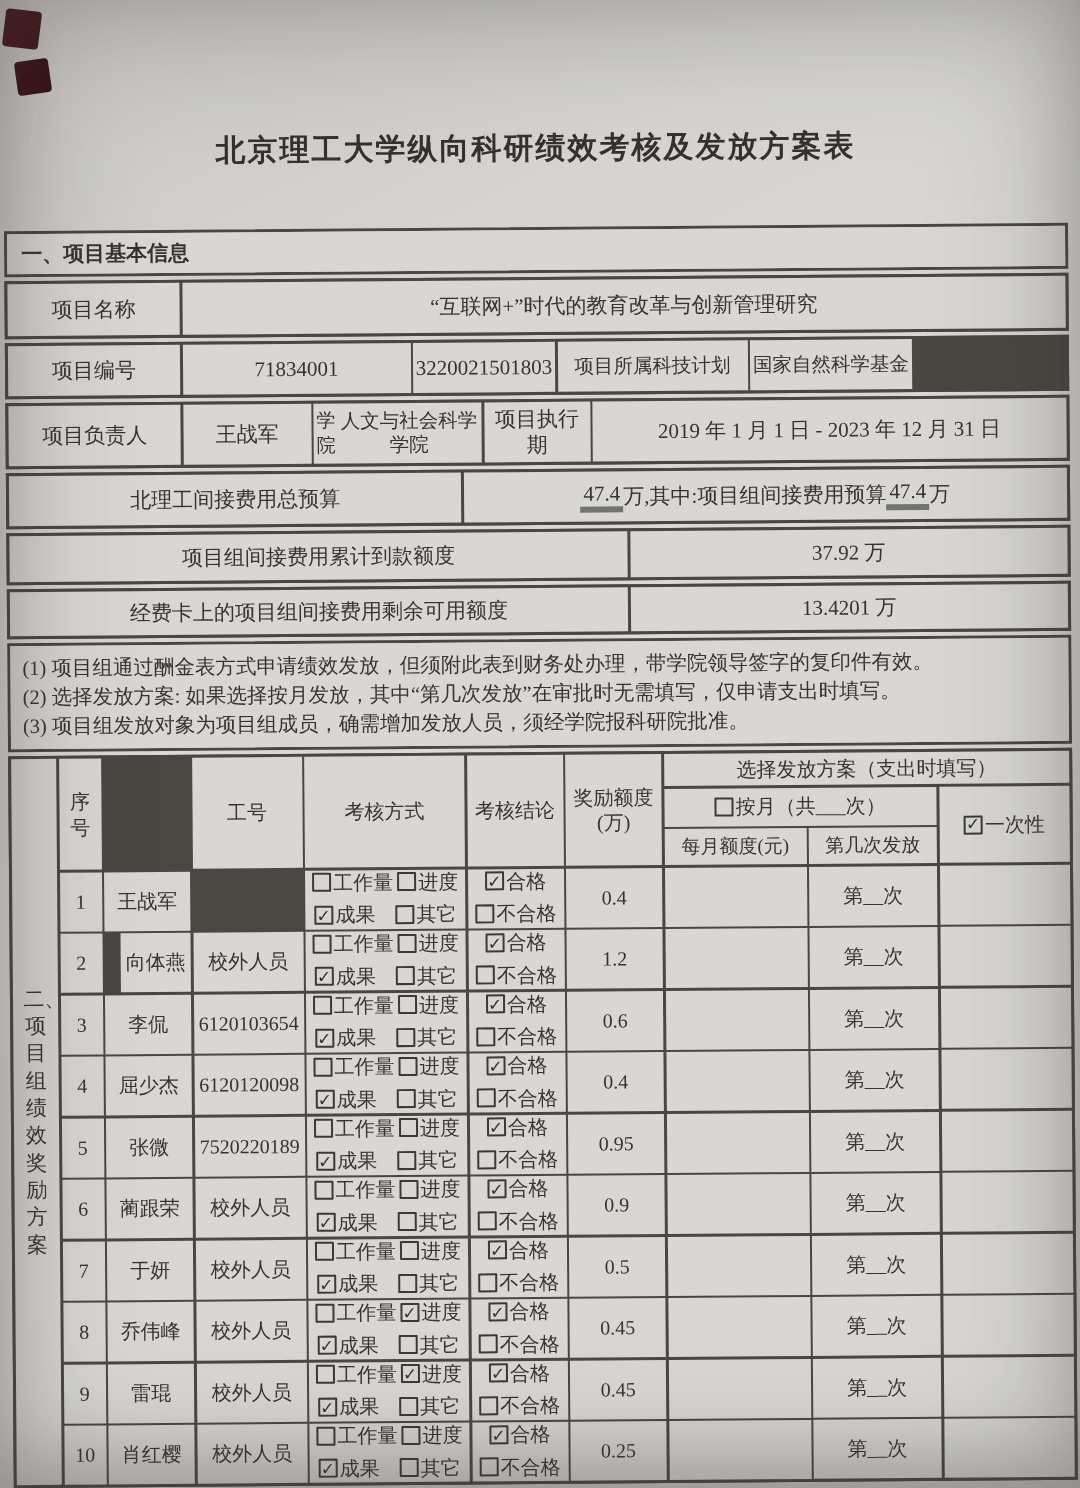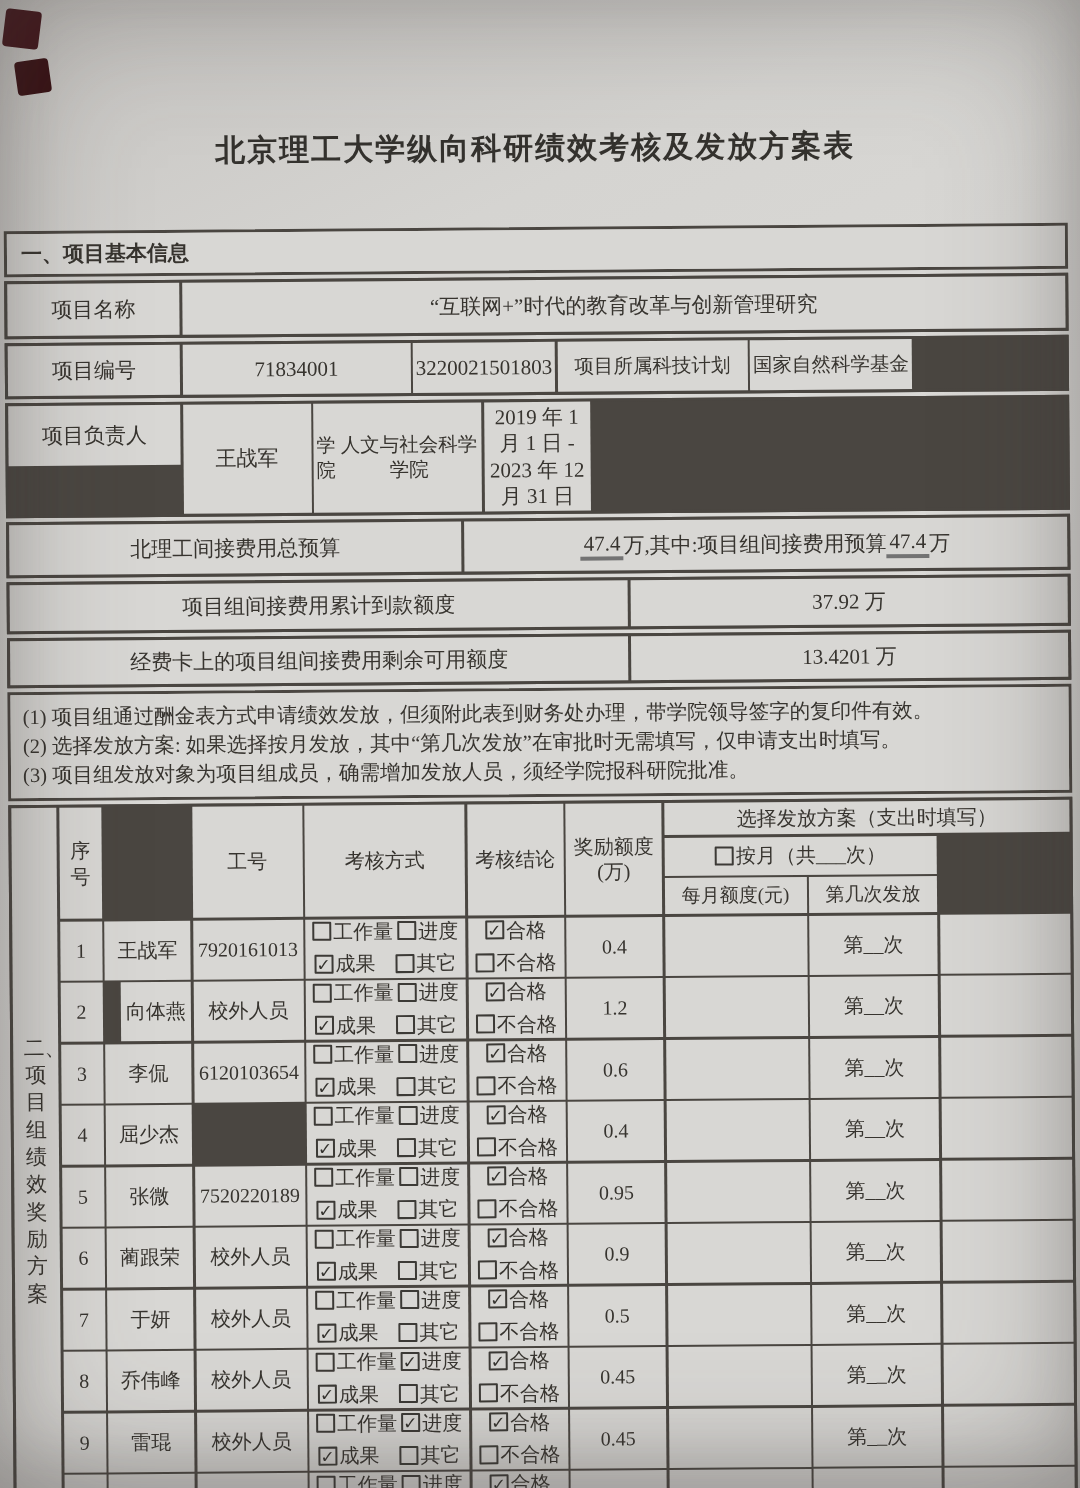--- a/index.html
+++ b/index.html
@@ -18,21 +18,21 @@
 
   .title{margin:128px 10px 0 10px;text-align:center;font-size:30px;font-weight:bold;
     letter-spacing:2px;color:#34322e;font-family:"Liberation Sans","DejaVu Sans",sans-serif;}
 
   .stack{margin:58px 8px 0 8px;}
   .box{background:#4a4641;border:3px solid #4a4641;display:grid;gap:2.5px;margin-top:4px;}
   .c{background:#d8d7d4;display:flex;align-items:center;justify-content:center;
      text-align:center;font-size:21px;line-height:1.25;padding:2px 3px;box-sizing:border-box;}
   .c.left{justify-content:flex-start;text-align:left;padding-left:14px;}
   .c.bold{font-weight:bold;}
-  .ul{border-bottom:4px solid #737373;padding:0 3px;}
+  .ul{border-bottom:6px solid #737373;padding:0 3px;}
   .vtext{width:24px;word-break:break-all;line-height:1.3;font-size:21px;text-align:center;}
 
   .notes{display:block;padding:8px 12px;font-size:20.5px;line-height:1.42;background:#d8d7d4;}
 
   
   .grid{display:grid;
     grid-template-columns:45px 42px 86px 110px 160px 96px 96px 142px 128px auto;
     grid-template-rows:32px 38px 36px repeat(10,59px);}
   .grid .c{font-size:20px;}
   .sec{grid-area:1/1/14/2;}
@@ -86,20 +86,21 @@
       <div class="c" style="font-size:19.5px;">国家自然科学基金</div>
     </div>
 
     <div class="box" style="grid-template-columns:172px 128px 168px 106px auto;">
       <div class="c" style="height:60px;">项目负责人</div>
       <div class="c">王战军</div>
       <div class="c" style="gap:4px;">
         <span class="vtext" style="font-size:19px;">学院</span>
         <span style="font-size:19.5px;">人文与社会科学学院</span>
       </div>
+      <div class="c">项目执行期</div>
       <div class="c">2019 年 1 月 1 日 - 2023 年 12 月 31 日</div>
     </div>
 
     <div class="box" style="grid-template-columns:452px auto;">
       <div class="c" style="height:50px;">北理工间接费用总预算</div>
       <div class="c">
         <span class="ul">47.4</span>
           <span>万,其中:项目组间接费用预算</span>
           <span class="ul">47.4</span>
           <span>万</span>
@@ -132,26 +133,29 @@
       <div class="c h-id">工号</div>
       <div class="c h-method">考核方式</div>
       <div class="c h-concl">考核结论</div>
       <div class="c h-amt">奖励额度
 (万)</div>
       <div class="c h-plan">选择发放方案（支出时填写）</div>
       <div class="c h-monthly">
         <span class="cb" id="cb-monthly"></span>
         <span>按月（共___次）</span>
       </div>
+      <div class="c h-once">
+        <span class="cb ck" id="cb-once"></span>
+        <span>一次性</span>
+      </div>
       <div class="c h-mamt" style="font-size:19px;">每月额度(元)</div>
       <div class="c h-which" style="font-size:19px;">第几次发放</div>
 
     <div class="c" style="grid-area: 4 / 2;">1</div>
         <div class="c" style="grid-area: 4 / 3;">王战军</div>
-        <div class="c" style="grid-area: 4 / 4;">7920161013</div>
         <div class="c method" style="grid-area: 4 / 5;">
           <div><span class="opt"><span class="cb"></span>工作量</span><span class="opt"><span class="cb"></span>进度</span></div>
           <div class="l2"><span class="opt"><span class="cb ck"></span>成果</span><span class="opt"><span class="cb"></span>其它</span></div>
         </div>
         <div class="c method" style="grid-area: 4 / 6;">
           <div><span class="opt"><span class="cb ck"></span>合格</span></div>
           <div><span class="opt"><span class="cb"></span>不合格</span></div>
         </div>
         <div class="c" style="grid-area: 4 / 7;">0.4</div>
         <div class="c" style="grid-area: 4 / 8;"></div>
@@ -182,20 +186,21 @@
         <div class="c method" style="grid-area: 6 / 6;">
           <div><span class="opt"><span class="cb ck"></span>合格</span></div>
           <div><span class="opt"><span class="cb"></span>不合格</span></div>
         </div>
         <div class="c" style="grid-area: 6 / 7;">0.6</div>
         <div class="c" style="grid-area: 6 / 8;"></div>
         <div class="c" style="grid-area: 6 / 9;">第__次</div>
         <div class="c" style="grid-area: 6 / 10;"></div>
         <div class="c" style="grid-area: 7 / 2;">4</div>
         <div class="c" style="grid-area: 7 / 3;">屈少杰</div>
+        <div class="c" style="grid-area: 7 / 4;">6120120098</div>
         <div class="c method" style="grid-area: 7 / 5;">
           <div><span class="opt"><span class="cb"></span>工作量</span><span class="opt"><span class="cb"></span>进度</span></div>
           <div class="l2"><span class="opt"><span class="cb ck"></span>成果</span><span class="opt"><span class="cb"></span>其它</span></div>
         </div>
         <div class="c method" style="grid-area: 7 / 6;">
           <div><span class="opt"><span class="cb ck"></span>合格</span></div>
           <div><span class="opt"><span class="cb"></span>不合格</span></div>
         </div>
         <div class="c" style="grid-area: 7 / 7;">0.4</div>
         <div class="c" style="grid-area: 7 / 8;"></div>

